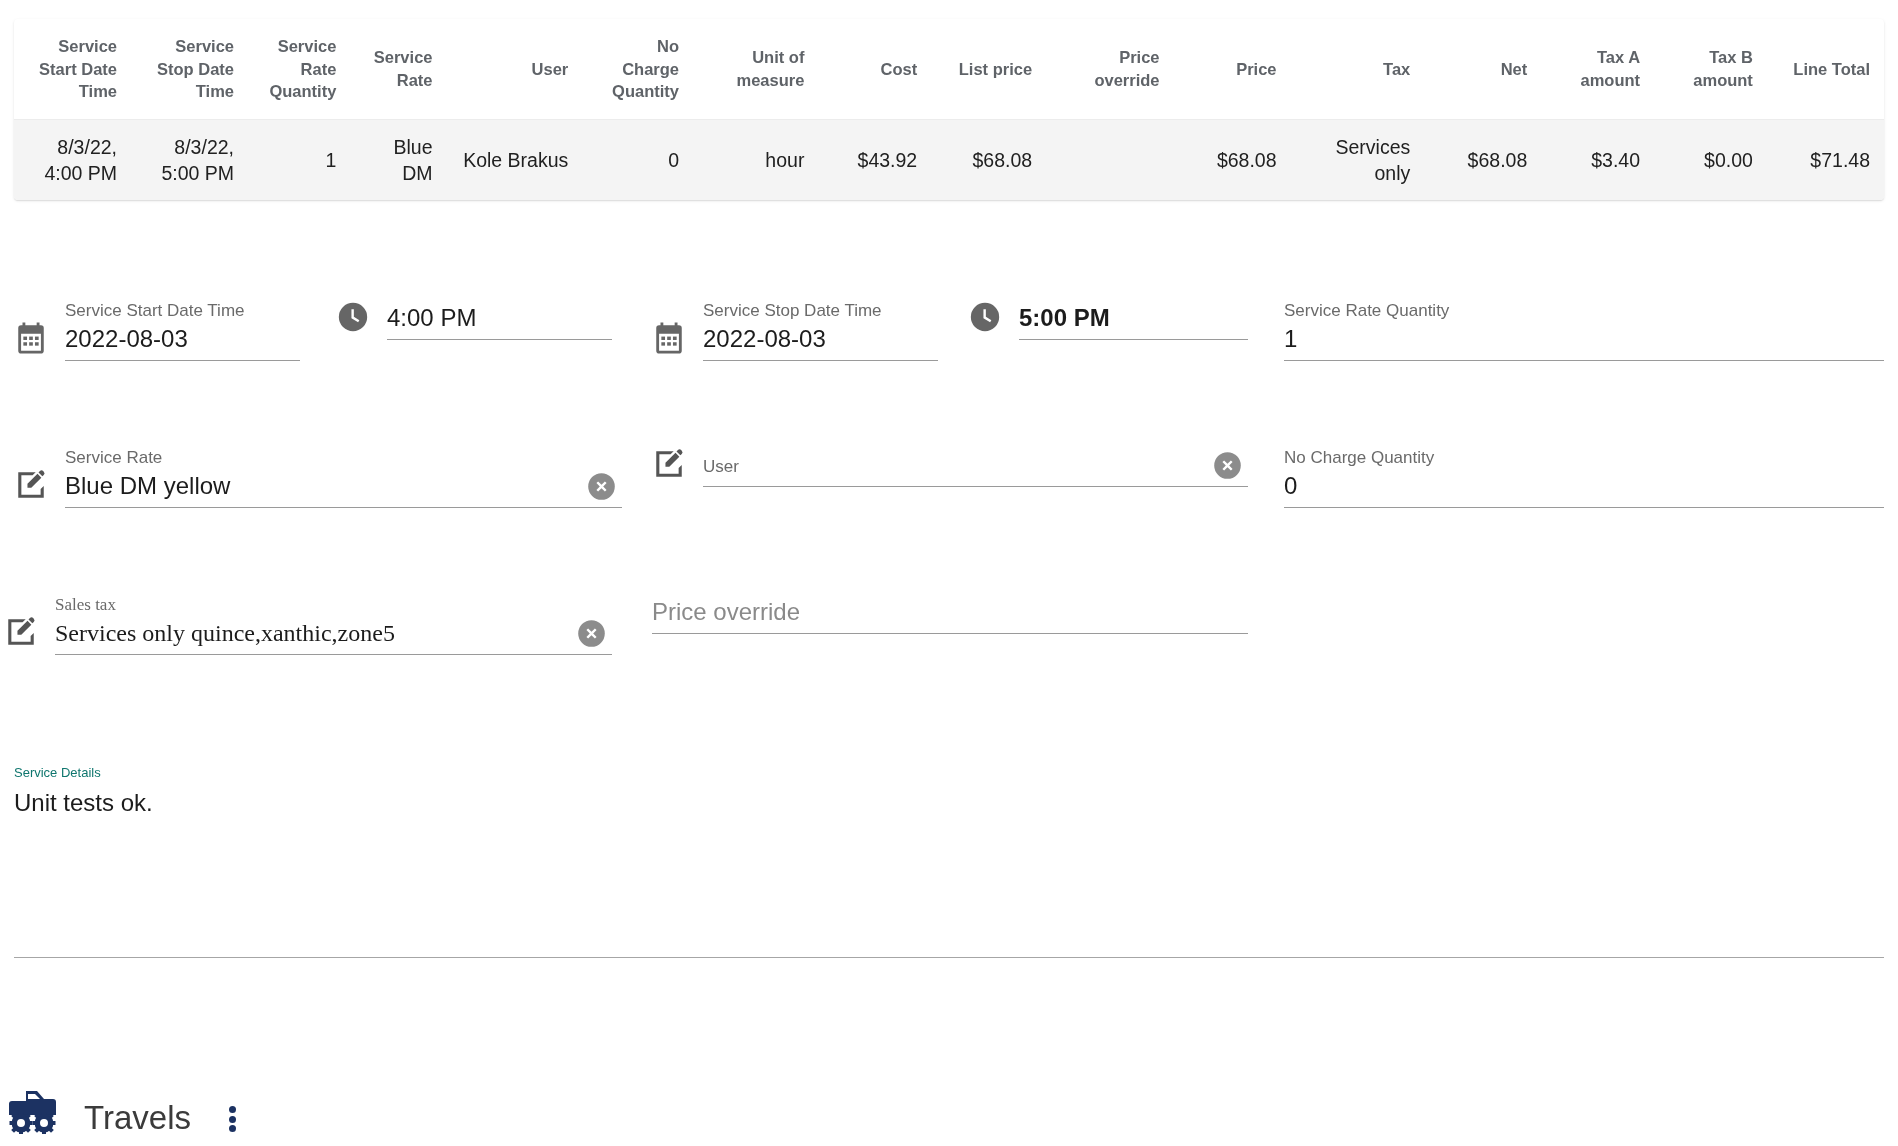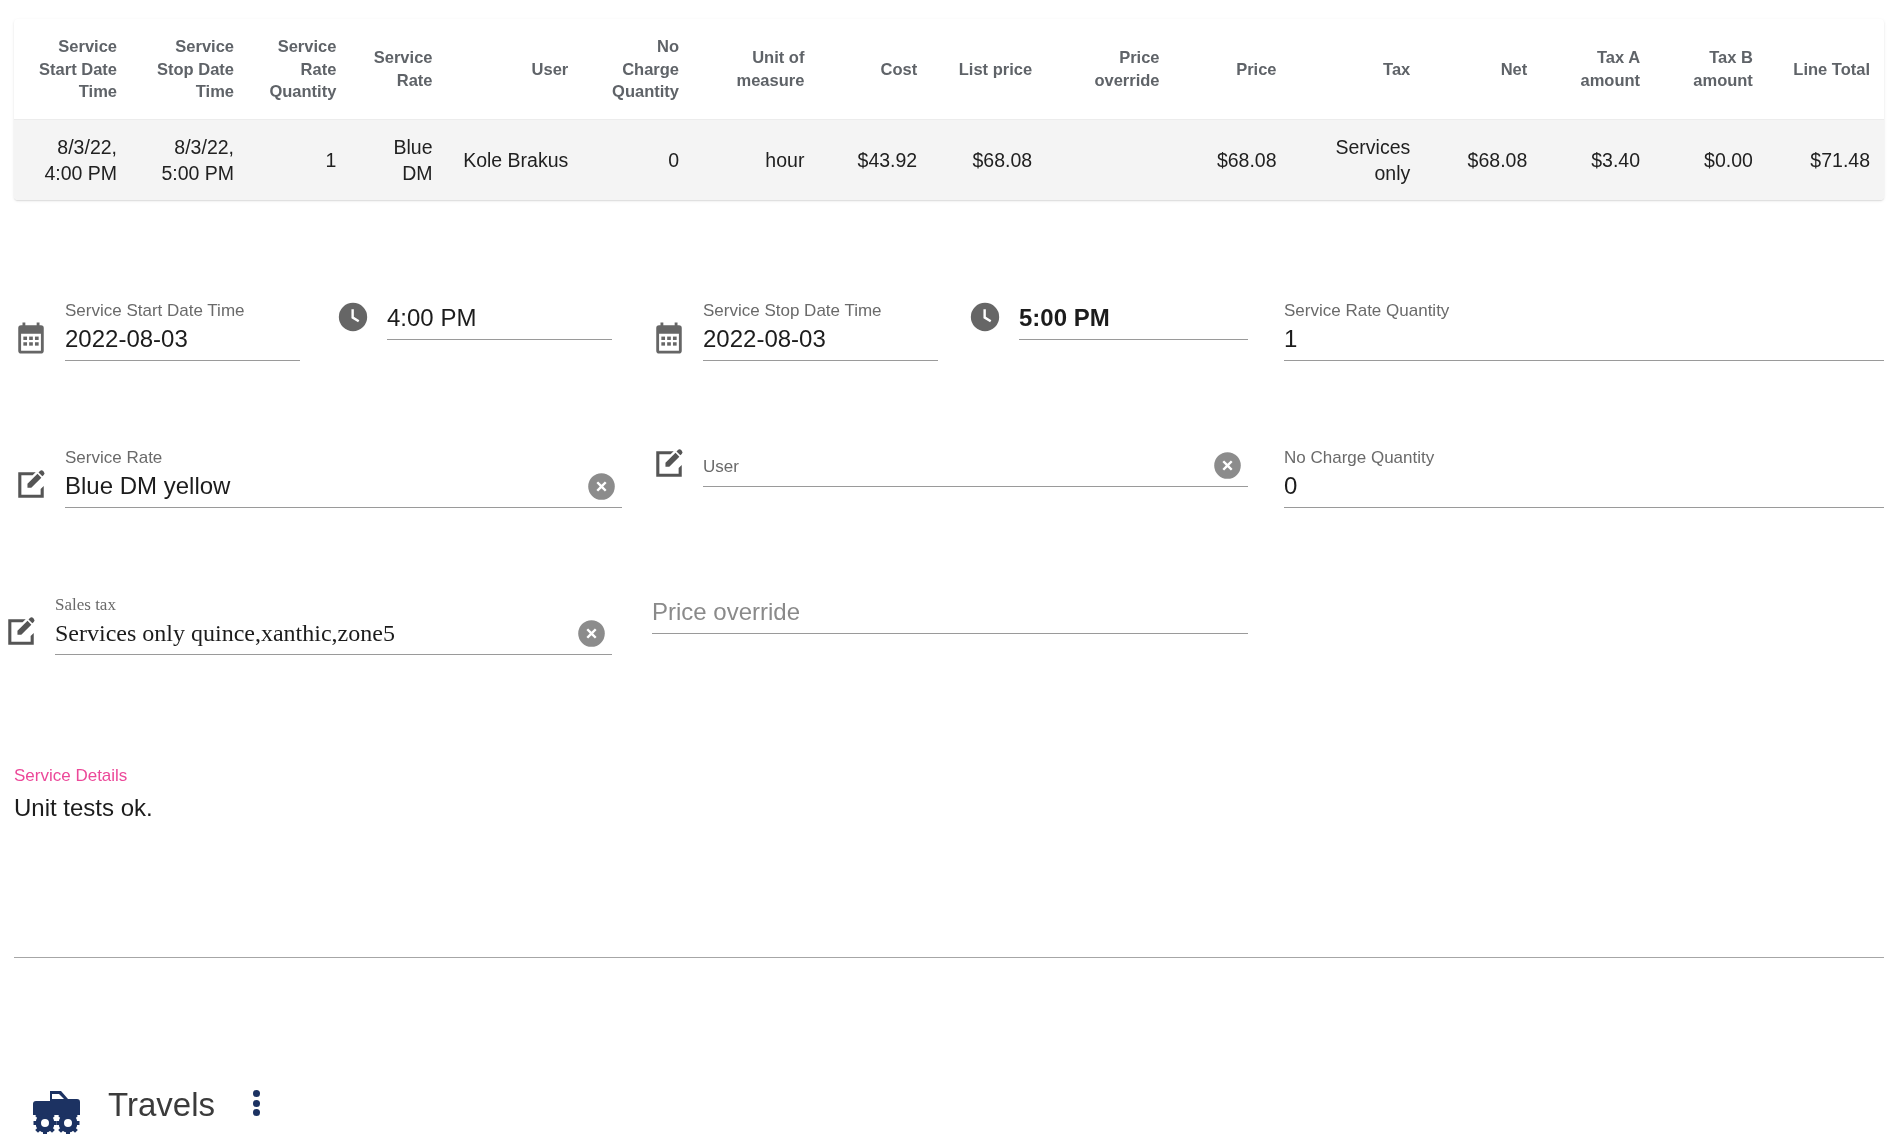--- a/index.html
+++ b/index.html
@@ -103,22 +103,22 @@
     width: 29px; height: 29px;
   }
 
   
   .details {
     position: absolute;
     left: 14px; top: 765px;
     width: 1200px;
   }
   .details-label {
-    font-size: 17px;
-    color: #ec4899;
+    font-size: 13px;
+    color: #0f766e;
     line-height: 1.25;
     margin-bottom: 6px;
   }
   .details-p {
     font-size: 24px;
     color: #1c1c1c;
     line-height: 1.3;
     margin: 0 0 19px 0;
   }
 
@@ -126,23 +126,23 @@
   .divider {
     position: absolute;
     left: 14px; top: 957px;
     width: 1870px; height: 0;
     border-top: 1px solid #a6a6a6;
   }
 
   
   .travels {
     position: absolute;
-    left: 30px; top: 1088px;
+    left: 6px; top: 1088px;
     display: flex;
-    align-items: flex-start;
+    align-items: flex-end;
   }
   .travels-icon { width: 52px; height: 46px; display:block; }
   .travels-title {
     font-size: 33px;
     color: #3b3b3b;
     margin-left: 26px;
     line-height: 1;
     white-space: nowrap;
   }
   .travels-menu {

